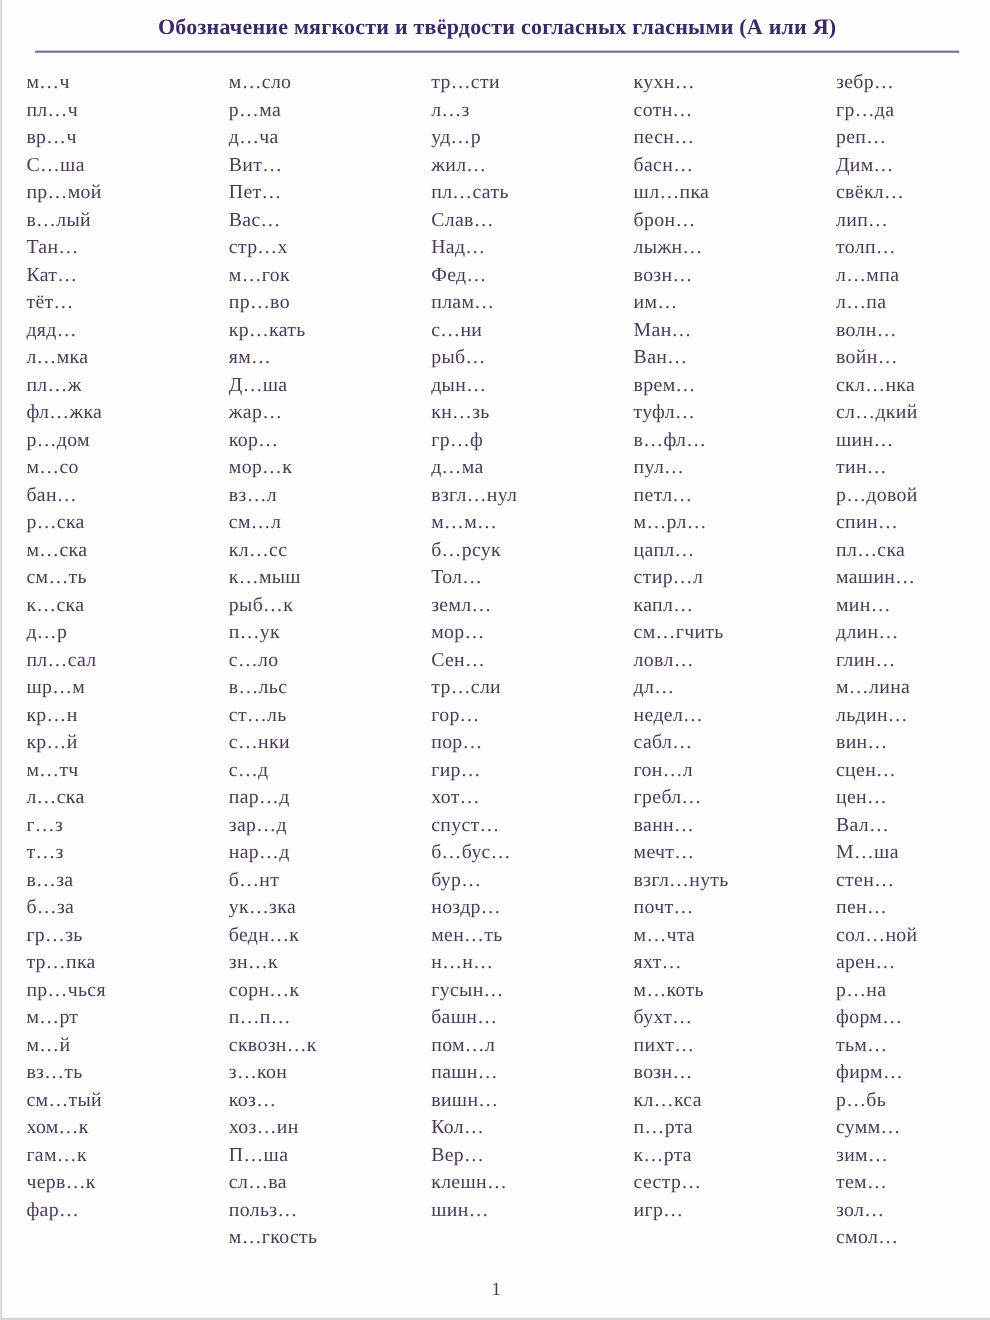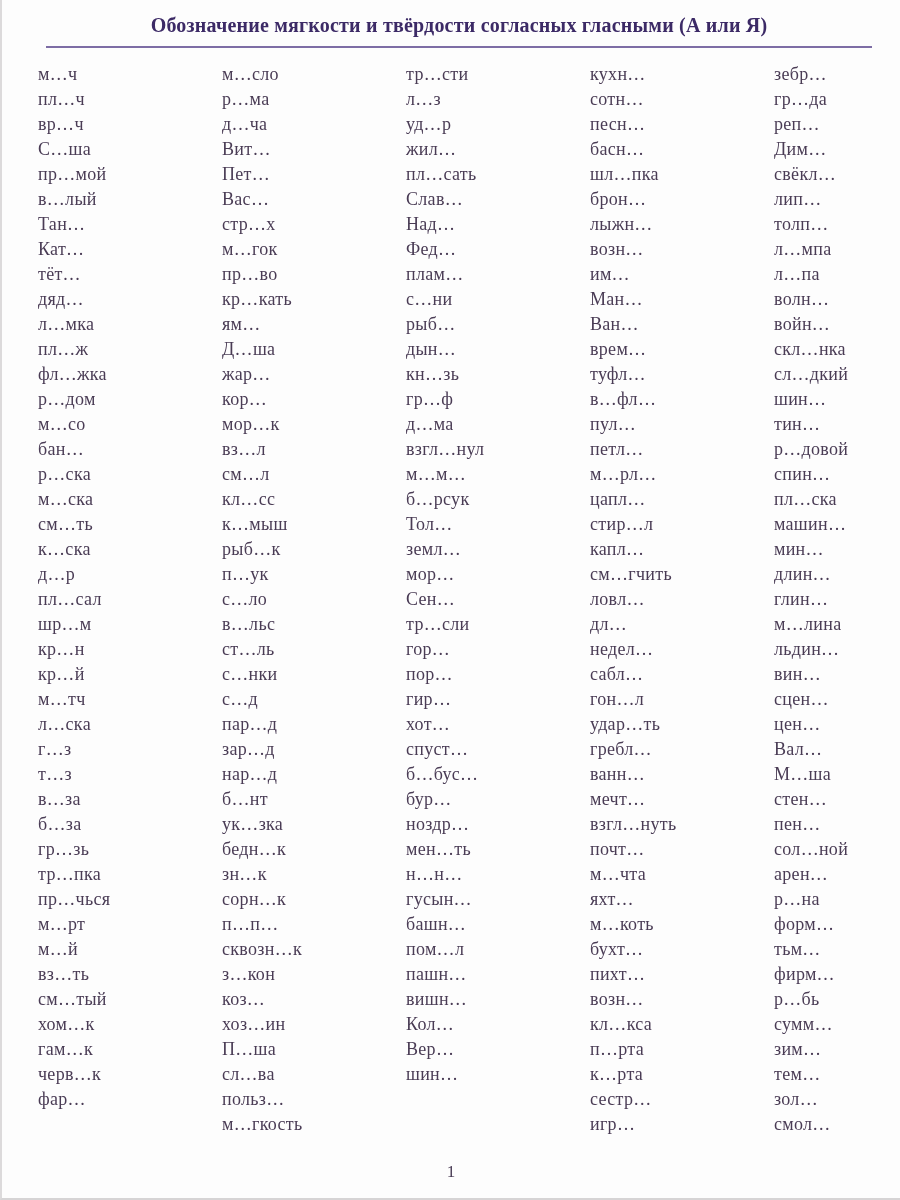--- a/index.html
+++ b/index.html
@@ -6,21 +6,21 @@
   html, body { width: 900px; height: 1200px; }
   body {
     background: #e9e7e8;
     font-family: "Liberation Serif", serif;
   }
   .page {
     width: 900px;
     height: 1200px;
     background: #fdfdfd;
     position: relative;
-    padding: 10px 20px 0 36px;
+    padding: 10px 20px 0 22px;
     border-left: 2px solid #dcdadb;
     border-bottom: 2px solid #d6d4d5;
     overflow: hidden;
   }
   .title {
     text-align: center;
     font-size: 20px;
     font-weight: bold;
     color: var(--title-color, #3c2a66);
     padding-top: 4px;
@@ -186,20 +186,21 @@
         <div class="word-item">ноздр…</div>
         <div class="word-item">мен…ть</div>
         <div class="word-item">н…н…</div>
         <div class="word-item">гусын…</div>
         <div class="word-item">башн…</div>
         <div class="word-item">пом…л</div>
         <div class="word-item">пашн…</div>
         <div class="word-item">вишн…</div>
         <div class="word-item">Кол…</div>
         <div class="word-item">Вер…</div>
+        <div class="word-item">клешн…</div>
         <div class="word-item">шин…</div>
       </div>
       <div class="word-column">
         <div class="word-item">кухн…</div>
         <div class="word-item">сотн…</div>
         <div class="word-item">песн…</div>
         <div class="word-item">басн…</div>
         <div class="word-item">шл…пка</div>
         <div class="word-item">брон…</div>
         <div class="word-item">лыжн…</div>
@@ -215,21 +216,20 @@
         <div class="word-item">м…рл…</div>
         <div class="word-item">цапл…</div>
         <div class="word-item">стир…л</div>
         <div class="word-item">капл…</div>
         <div class="word-item">см…гчить</div>
         <div class="word-item">ловл…</div>
         <div class="word-item">дл…</div>
         <div class="word-item">недел…</div>
         <div class="word-item">сабл…</div>
         <div class="word-item">гон…л</div>
-        <div class="word-item">удар…ть</div>
         <div class="word-item">гребл…</div>
         <div class="word-item">ванн…</div>
         <div class="word-item">мечт…</div>
         <div class="word-item">взгл…нуть</div>
         <div class="word-item">почт…</div>
         <div class="word-item">м…чта</div>
         <div class="word-item">яхт…</div>
         <div class="word-item">м…коть</div>
         <div class="word-item">бухт…</div>
         <div class="word-item">пихт…</div>

